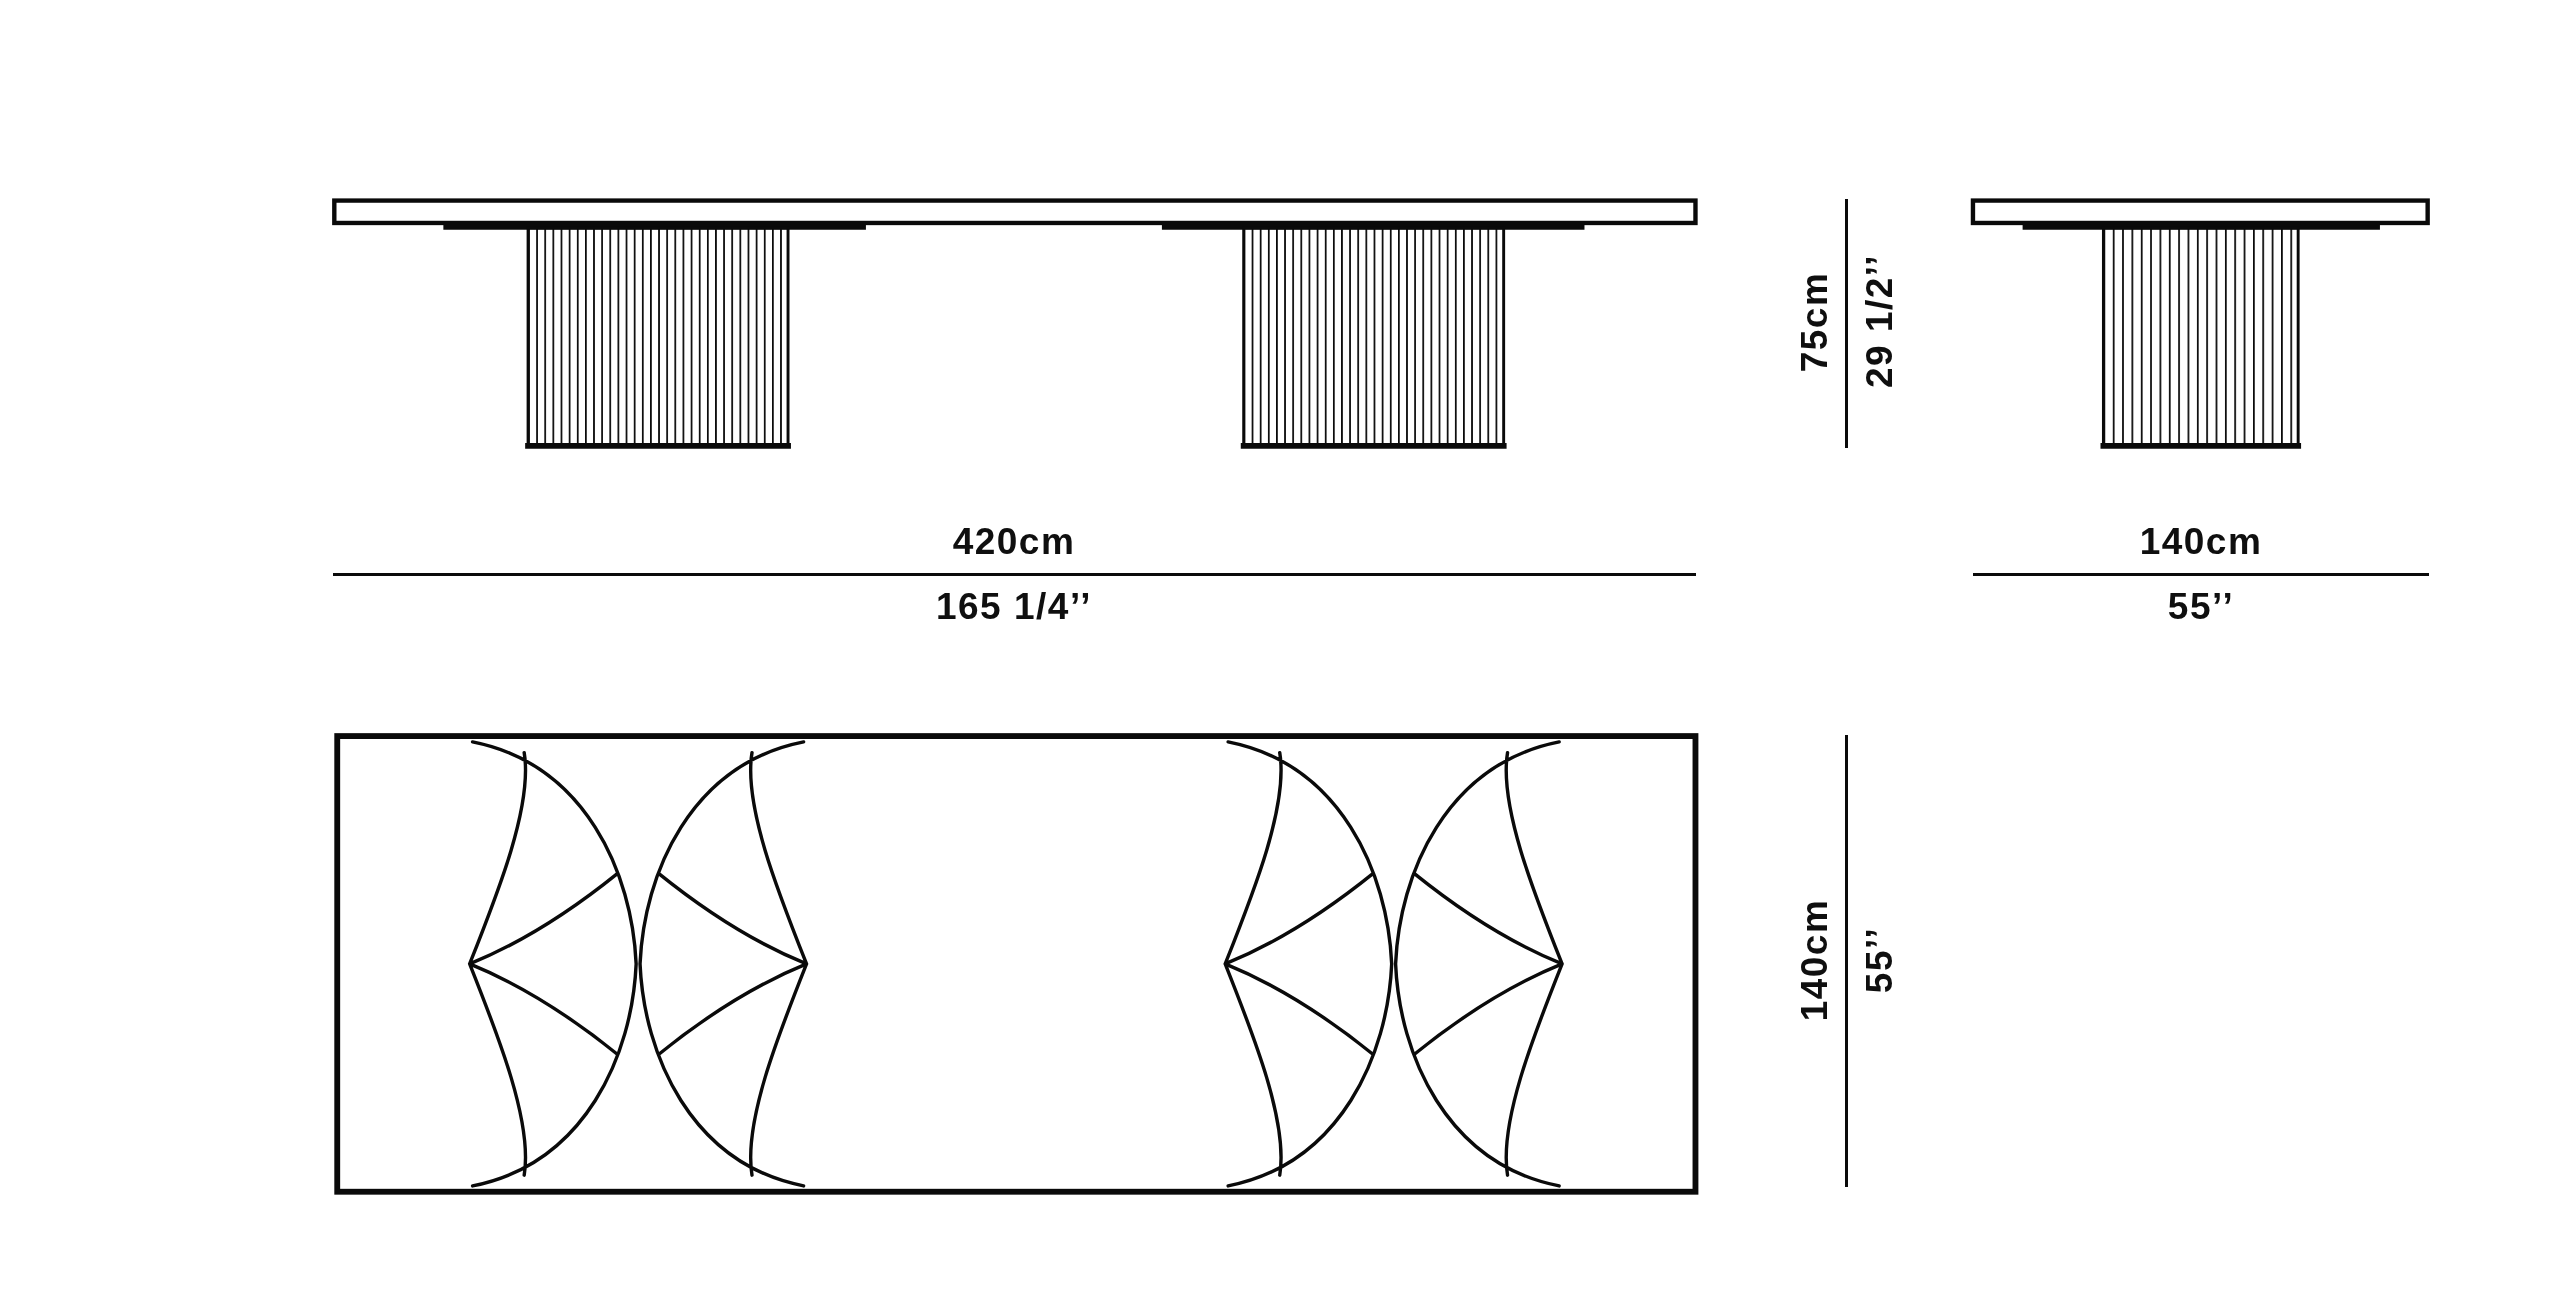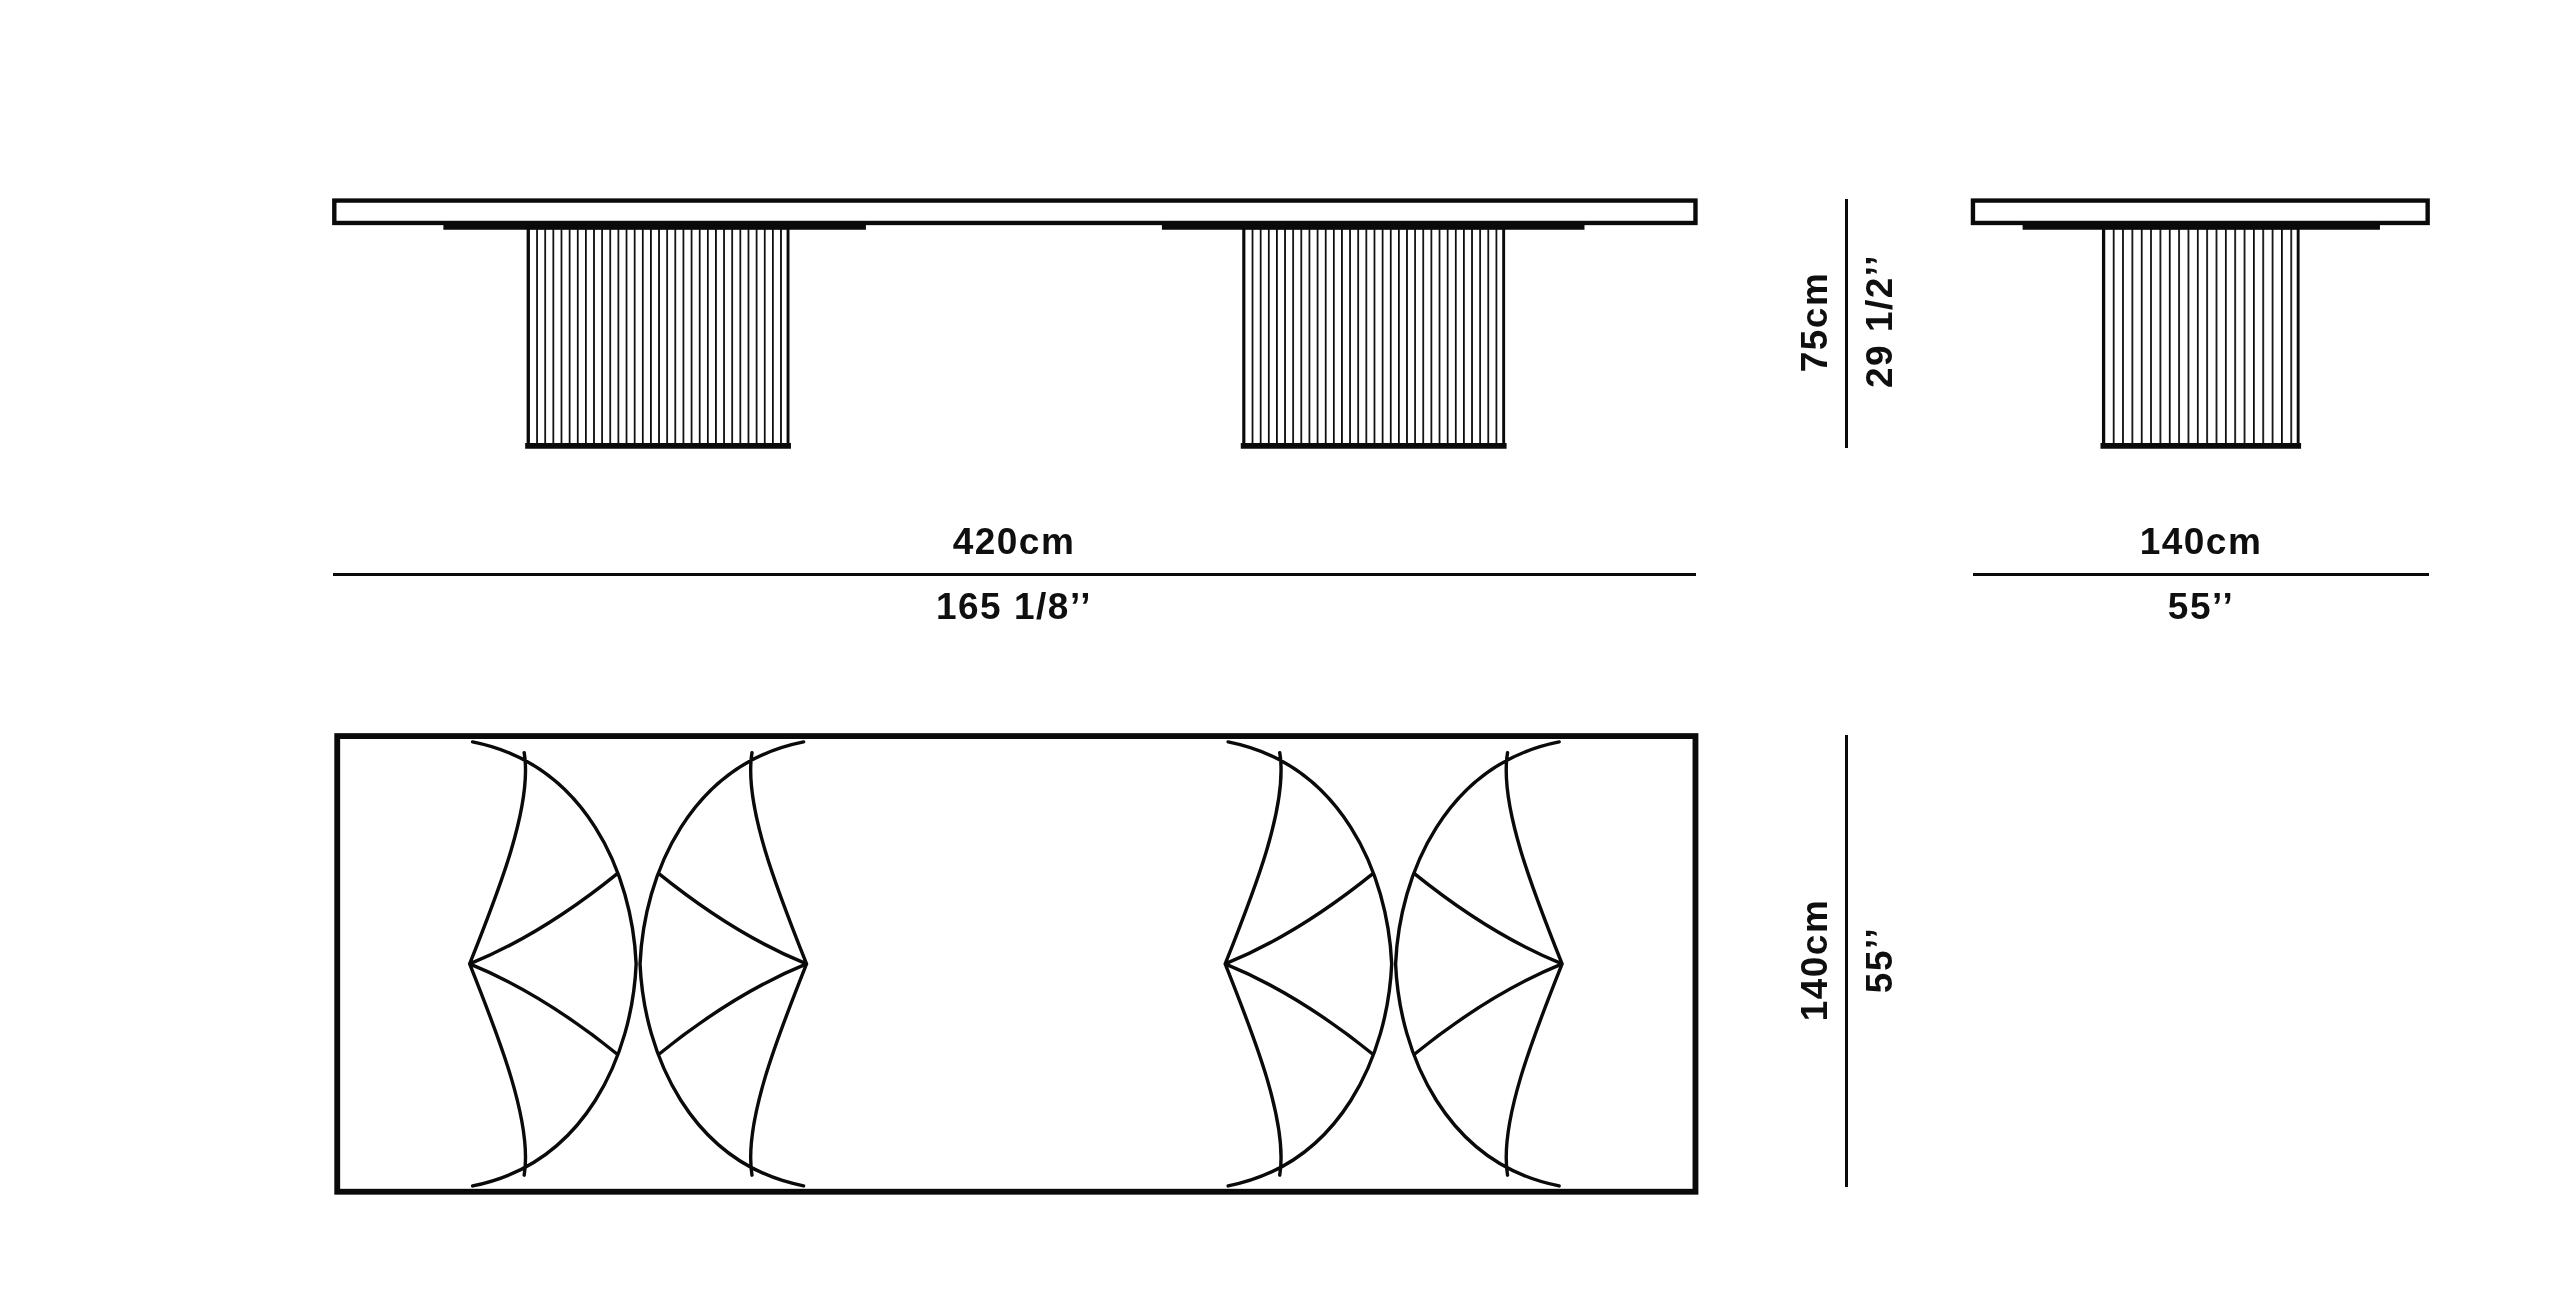--- a/index.html
+++ b/index.html
@@ -89,21 +89,21 @@
                  M 344 5 C 228 28, 180 140, 176 233 C 180 326, 228 438, 344 461
                  M 347 233 Q 273 203, 195 140
                  M 347 233 Q 273 263, 195 326"></path>
       </g>
     </g>
   </svg>
 
   <div>
     <div class="dim-label" style="left:1014px;top:542px;">420cm</div>
     <div class="dim-line-h" style="left:333px;top:573px;width:1363px;"></div>
-    <div class="dim-label" style="left:1014px;top:607px;">165 1/8’’</div>
+    <div class="dim-label" style="left:1014px;top:607px;">165 1/4’’</div>
   </div>
 
   <div>
     <div class="dim-label rot" style="left:1815px;top:322px;">75cm</div>
     <div class="dim-line-v" style="left:1845px;top:199px;height:249px;"></div>
     <div class="dim-label rot" style="left:1880px;top:321px;">29 1/2’’</div>
   </div>
 
   <div>
     <div class="dim-label" style="left:2201px;top:542px;">140cm</div>

